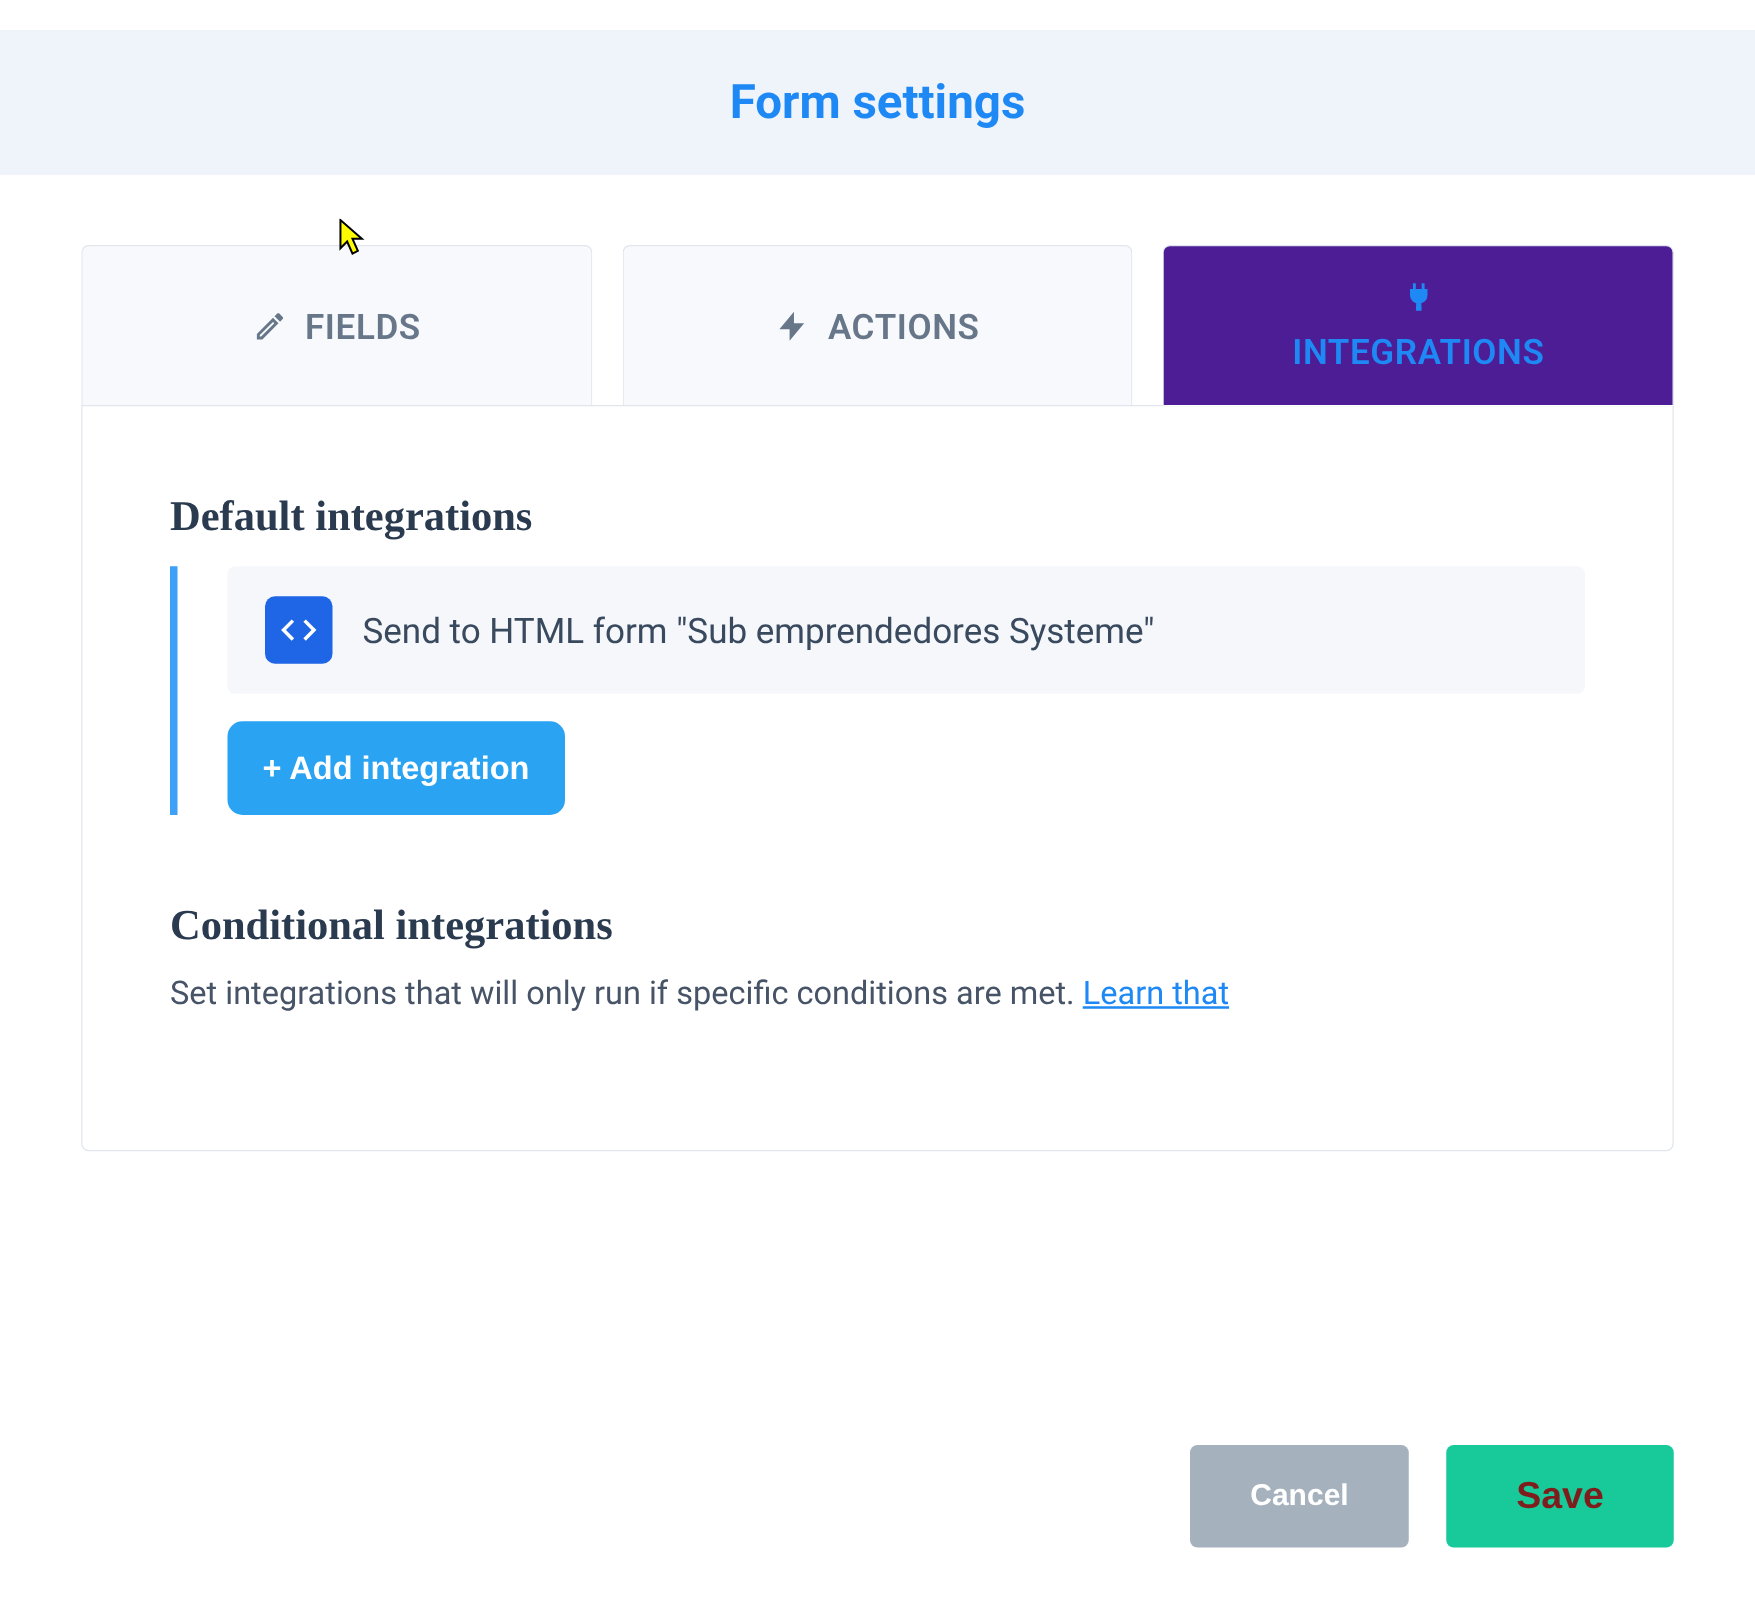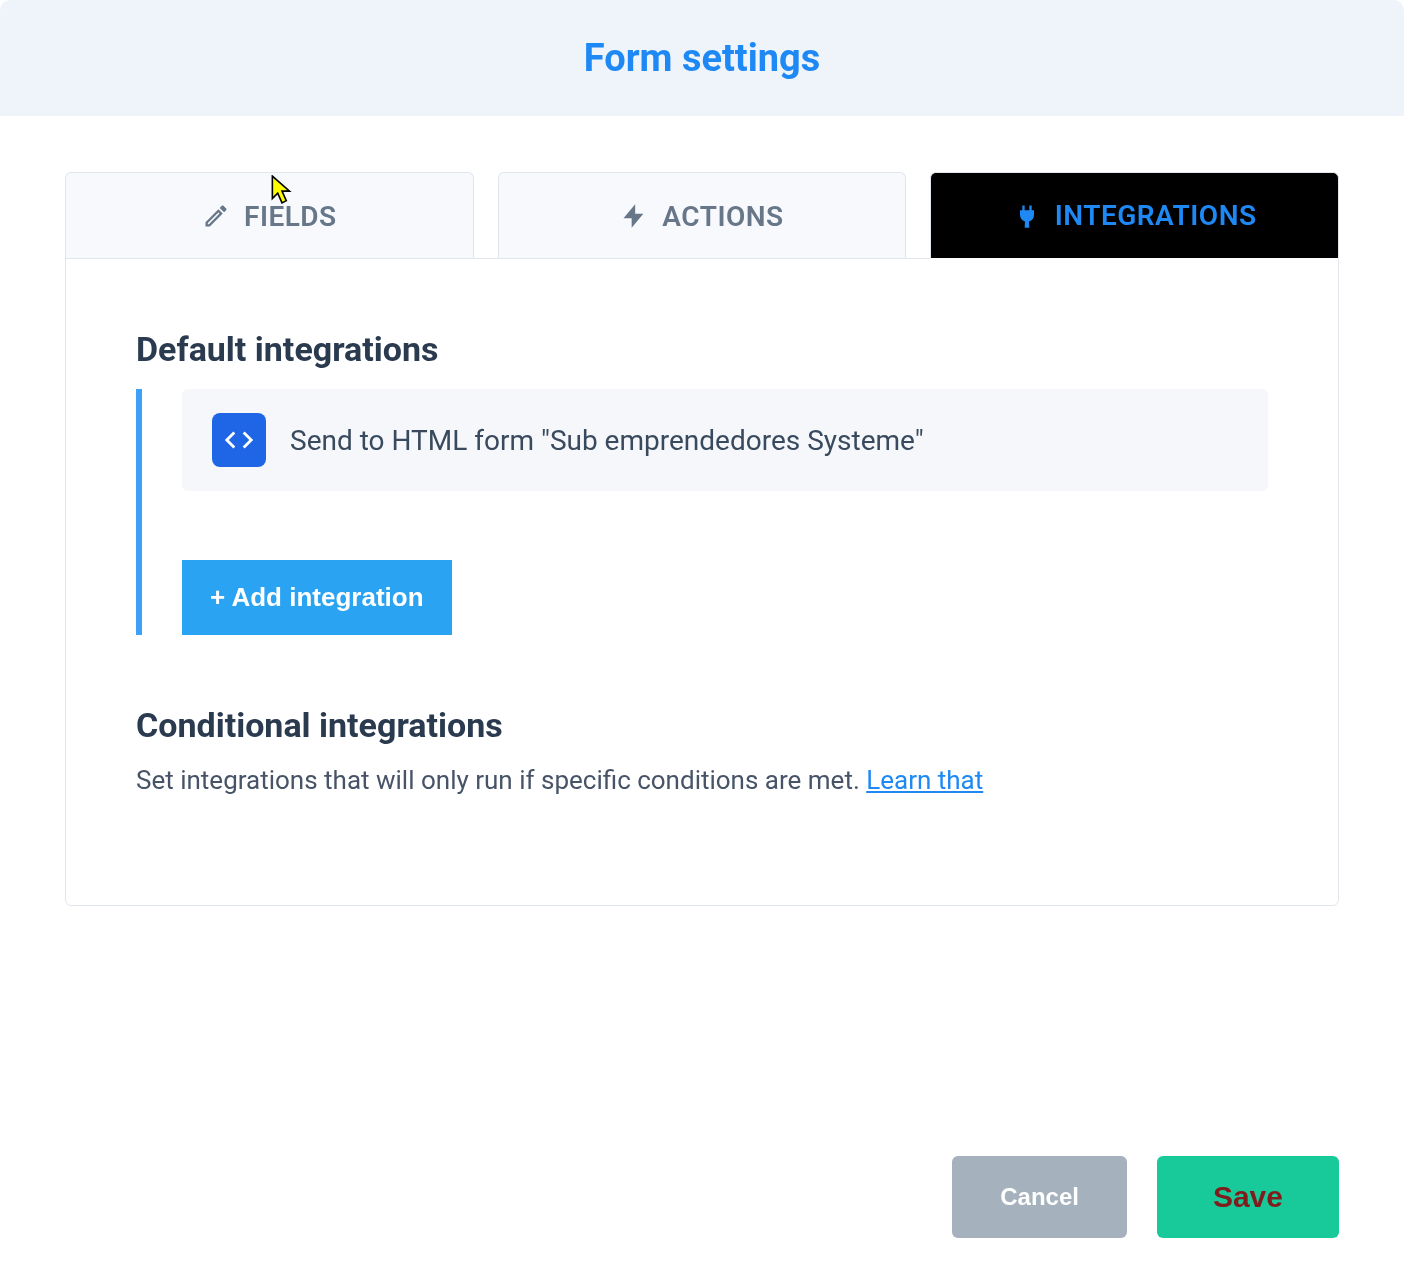--- a/index.html
+++ b/index.html
@@ -17,20 +17,21 @@
       right: 0;
       bottom: 0;
       background: #ffffff;
       border-radius: 10px;
       overflow: hidden;
     }
     .header {
       background: #eff4fb;
       padding: 36px 0;
       text-align: center;
+      margin-top: 24px;
     }
     .header-title {
       color: #1e88f5;
       font-size: 38px;
       font-weight: 700;
     }
     .tabs-container {
       padding: 0 65px;
       margin-top: 56px;
     }
@@ -45,25 +46,26 @@
       justify-content: center;
       gap: 14px;
       padding: 26px 0;
       background: #f7f9fc;
       border: 1px solid #e1e6ec;
       border-bottom: none;
       border-radius: 6px 6px 0 0;
       cursor: pointer;
     }
     .tab.active {
-      background: #000000;
+      background: #4c1d95;
       border: 1px solid #e1e6ec;
       border-bottom-color: #ffffff;
       position: relative;
       z-index: 2;
+      flex-direction: column;
     }
     .tab-label {
       color: #677789;
       font-size: 28px;
       font-weight: 600;
       letter-spacing: 0.5px;
       text-align: center;
     }
     .tab.active .tab-label {
       color: #1e88f5;
@@ -86,20 +88,21 @@
       z-index: 1;
     }
 
     .section { margin-bottom: 70px; }
     .section:last-child { margin-bottom: 0; }
     .section-title {
       color: #2a3a4f;
       font-size: 34px;
       font-weight: 700;
       margin-bottom: 20px;
+      font-family: Liberation Serif, serif;
     }
     .section-desc {
       color: #475467;
       font-size: 26px;
       margin-bottom: 30px;
     }
     .section-desc a {
       color: #1e88f5;
       text-decoration: underline;
     }
@@ -131,29 +134,28 @@
     .integration-icon svg { width: 34px; height: 34px; fill: #ffffff; }
     .integration-label {
       color: #3a4a5e;
       font-size: 28px;
     }
 
     .btn-primary {
       background: #29a3f2;
       color: #ffffff;
       border: none;
-      border-radius: 0;
+      border-radius: 12px;
       padding: 22px 28px;
       font-size: 26px;
       font-weight: 600;
       cursor: pointer;
       display: inline-flex;
       align-items: center;
       gap: 6px;
-      margin-top: 47px;
     }
 
     .footer {
       position: absolute;
       bottom: 40px;
       right: 65px;
       display: flex;
       gap: 30px;
     }
     .btn-cancel {

